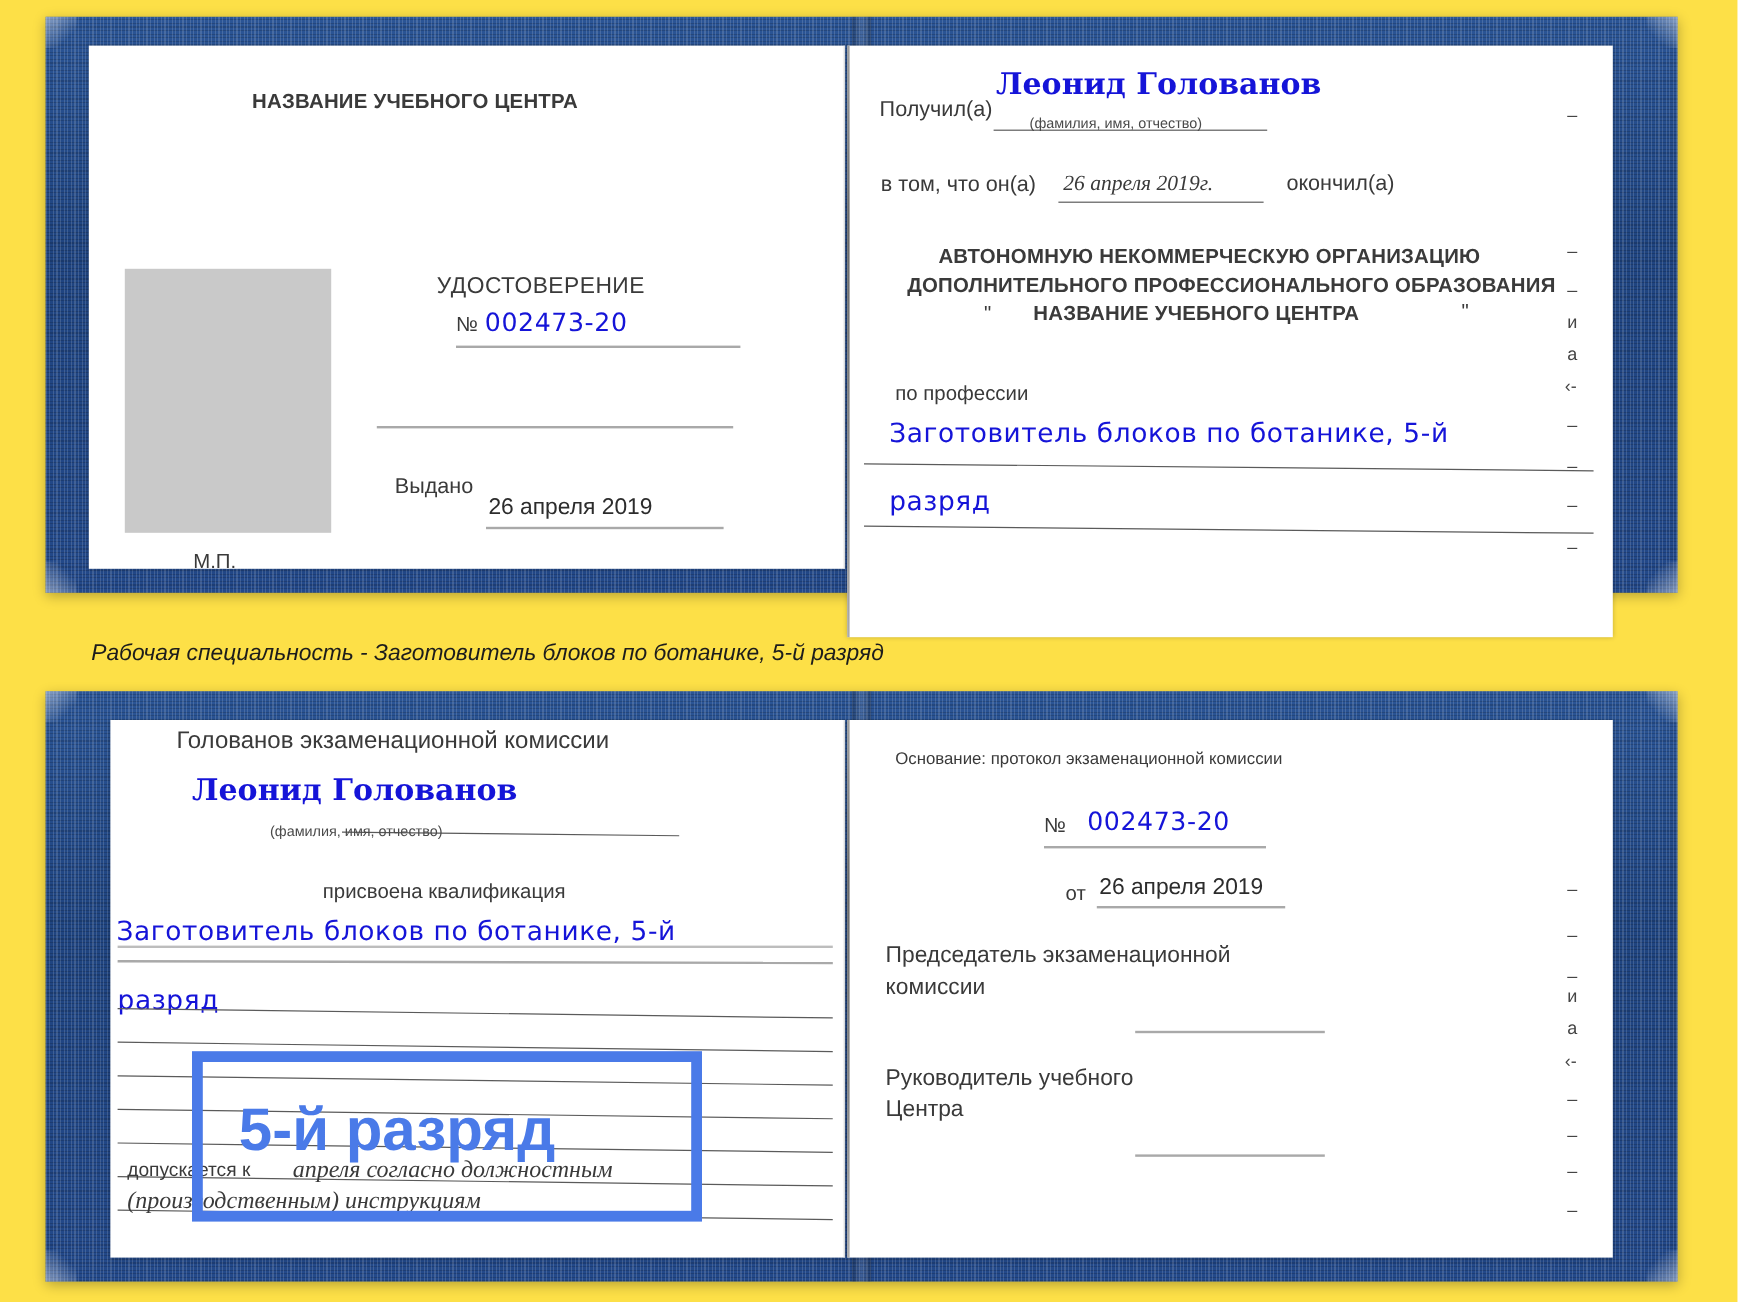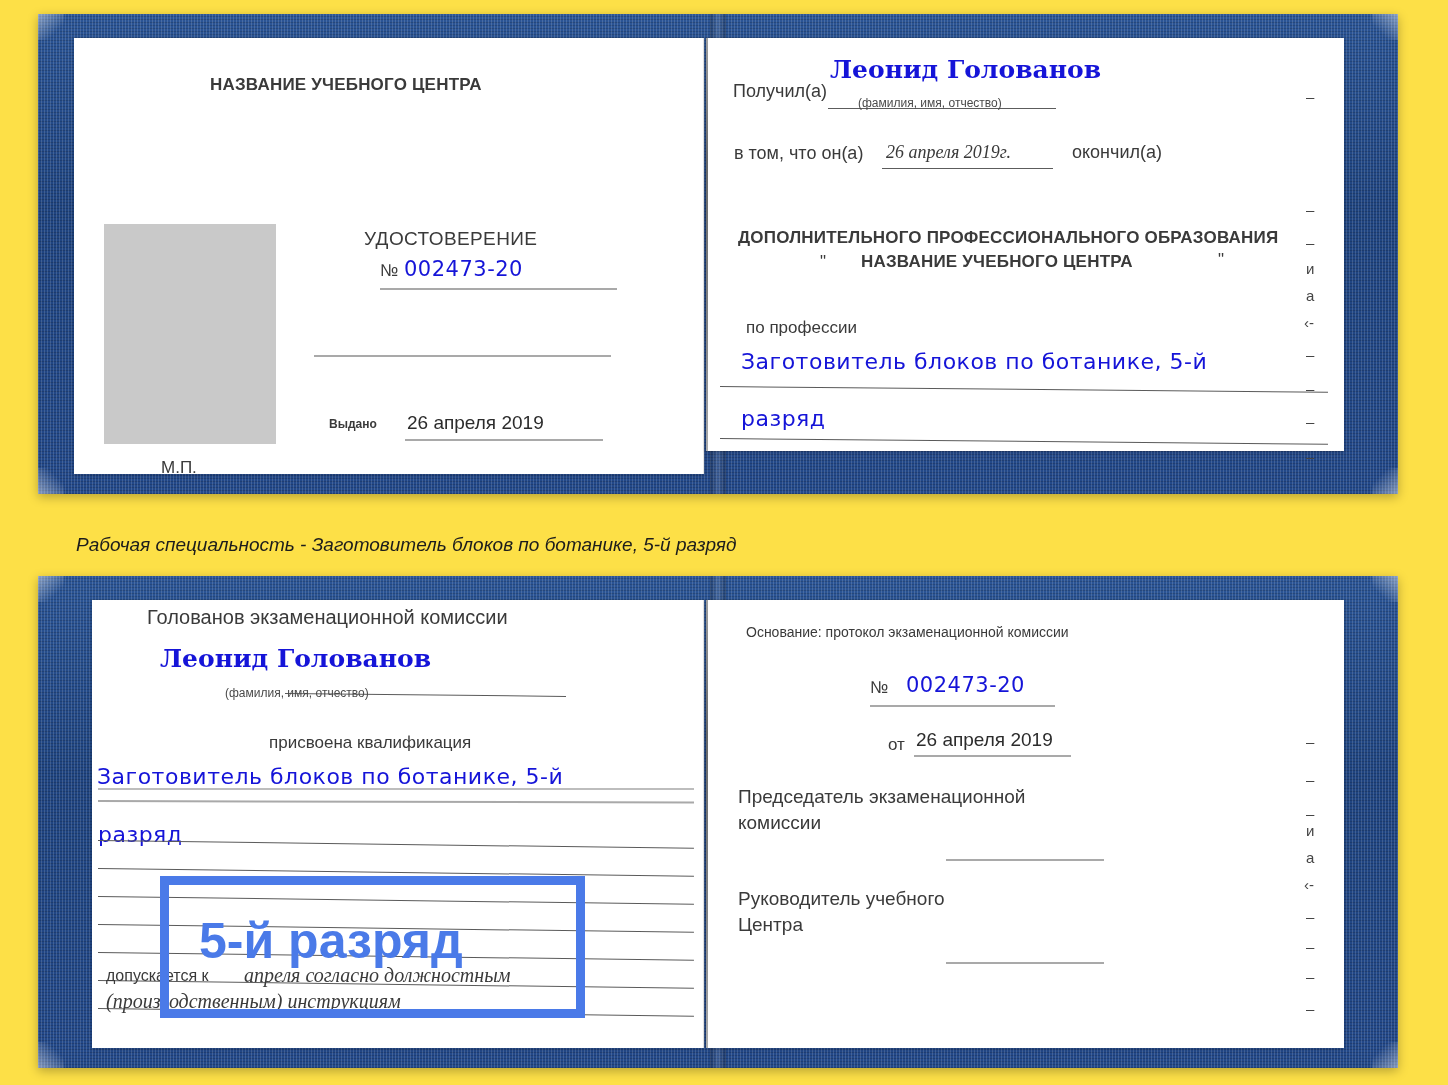--- a/index.html
+++ b/index.html
@@ -120,41 +120,42 @@
     <div class="photo-box" style="left:30px; top:186px; width:172px; height:220px;"></div>
 
     <div class="t" style="left:290px; top:190px; font-size:19px; letter-spacing:.4px;">УДОСТОВЕРЕНИЕ</div>
 
     <div class="t" style="left:306px; top:223px; font-size:17px;">№</div>
     <div class="t hw" style="left:330px; top:219px; font-size:21px;">002473-20</div>
     <div class="rule" style="left:306px; top:250px; width:237px;"></div>
 
     <div class="rule" style="left:240px; top:317px; width:297px;"></div>
 
-    <div class="t" style="left:255px; top:379px; font-size:12px;font-weight:bold;">Выдано</div>
+    <div class="t" style="left:255px; top:357px; font-size:18px;">Выдано</div>
     <div class="t" style="left:333px; top:374px; font-size:19px; color:#2c2c2c;">26 апреля 2019</div>
     <div class="rule" style="left:331px; top:401px; width:198px;"></div>
 
     <div class="t" style="left:87px; top:420px; font-size:17px;">М.П.</div>
   </div>
 
-  <div class="page right" style="left:706px; top:38px; width:638px; height:413px;">
+  <div class="page right" style="left:706px; top:38px; width:638px; height:493px;">
     <div class="spine-line" style="left:0;"></div>
 
     <div class="t" style="left:27px; top:43px; font-size:18px;">Получил(а)</div>
     <div class="t hw-script" style="left:124px; top:17px; font-size:25px;">Леонид Голованов</div>
     <div class="rule thin" style="left:122px; top:70px; width:228px;"></div>
     <div class="t small" style="left:152px; top:56px; top:58px; font-size:12px;">(фамилия, имя, отчество)</div>
 
     <div class="t" style="left:28px; top:105px; font-size:18px;">в том, что он(а)</div>
     <div class="t ital-ser" style="left:180px; top:104px; font-size:18px;">26 апреля 2019г.</div>
     <div class="rule thin" style="left:176px; top:130px; width:171px;"></div>
     <div class="t" style="left:366px; top:104px; font-size:18px;">окончил(а)</div>
 
-    <div class="t caps" style="left:32px; top:190px; font-size:17px;">ДОПОЛНИТЕЛЬНОГО ПРОФЕССИОНАЛЬНОГО ОБРАЗОВАНИЯ</div>
+    <div class="t caps" style="left:76px; top:166px; font-size:17px;">АВТОНОМНУЮ НЕКОММЕРЧЕСКУЮ ОРГАНИЗАЦИЮ</div>
+    <div class="t caps" style="left:50px; top:190px; font-size:17px;">ДОПОЛНИТЕЛЬНОГО ПРОФЕССИОНАЛЬНОГО ОБРАЗОВАНИЯ</div>
     <div class="t" style="left:114px; top:214px; font-size:17px;">"</div>
     <div class="t caps" style="left:155px; top:214px; font-size:17px;">НАЗВАНИЕ УЧЕБНОГО ЦЕНТРА</div>
     <div class="t" style="left:512px; top:212px; font-size:17px;">"</div>
 
     <div class="t" style="left:40px; top:280px; font-size:17px;">по профессии</div>
 
     <div class="t hw" style="left:35px; top:311px; font-size:22px;">Заготовитель блоков по ботанике, 5-й</div>
     <div class="slanted" style="left:14px; top:348px; width:608px; transform:rotate(0.55deg);"></div>
 
     <div class="t hw" style="left:35px; top:368px; font-size:22px;">разряд</div>

